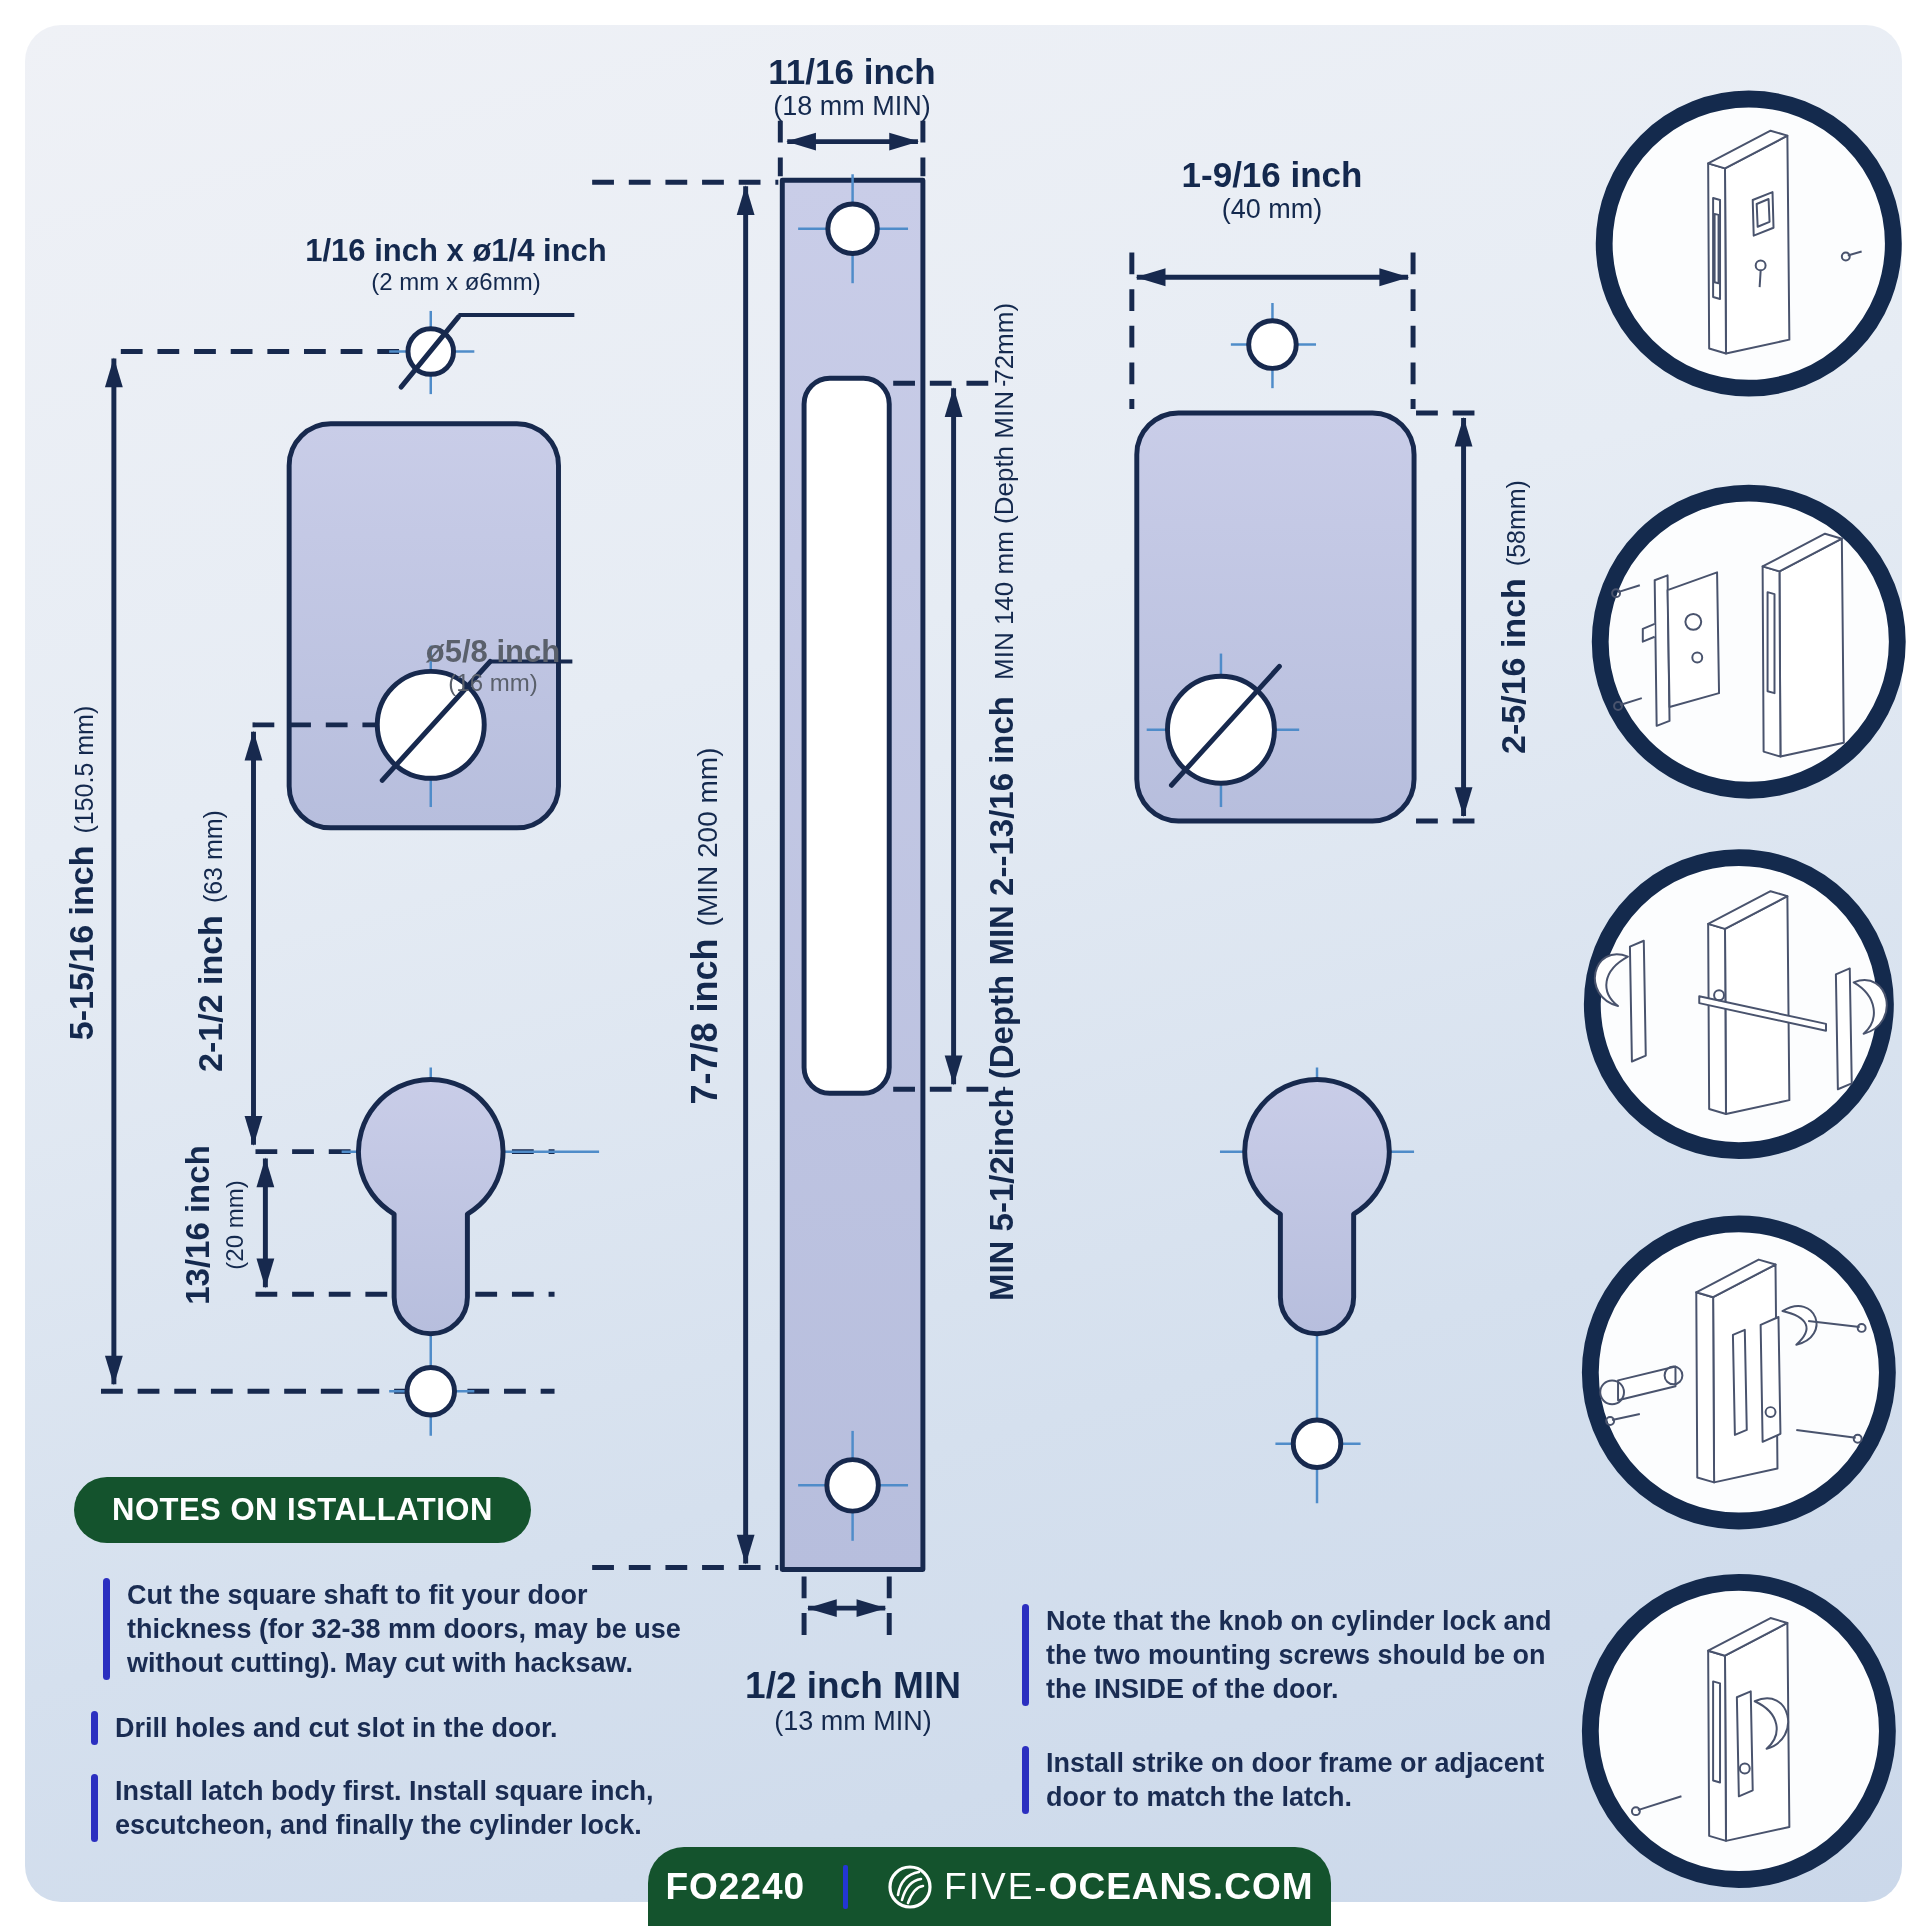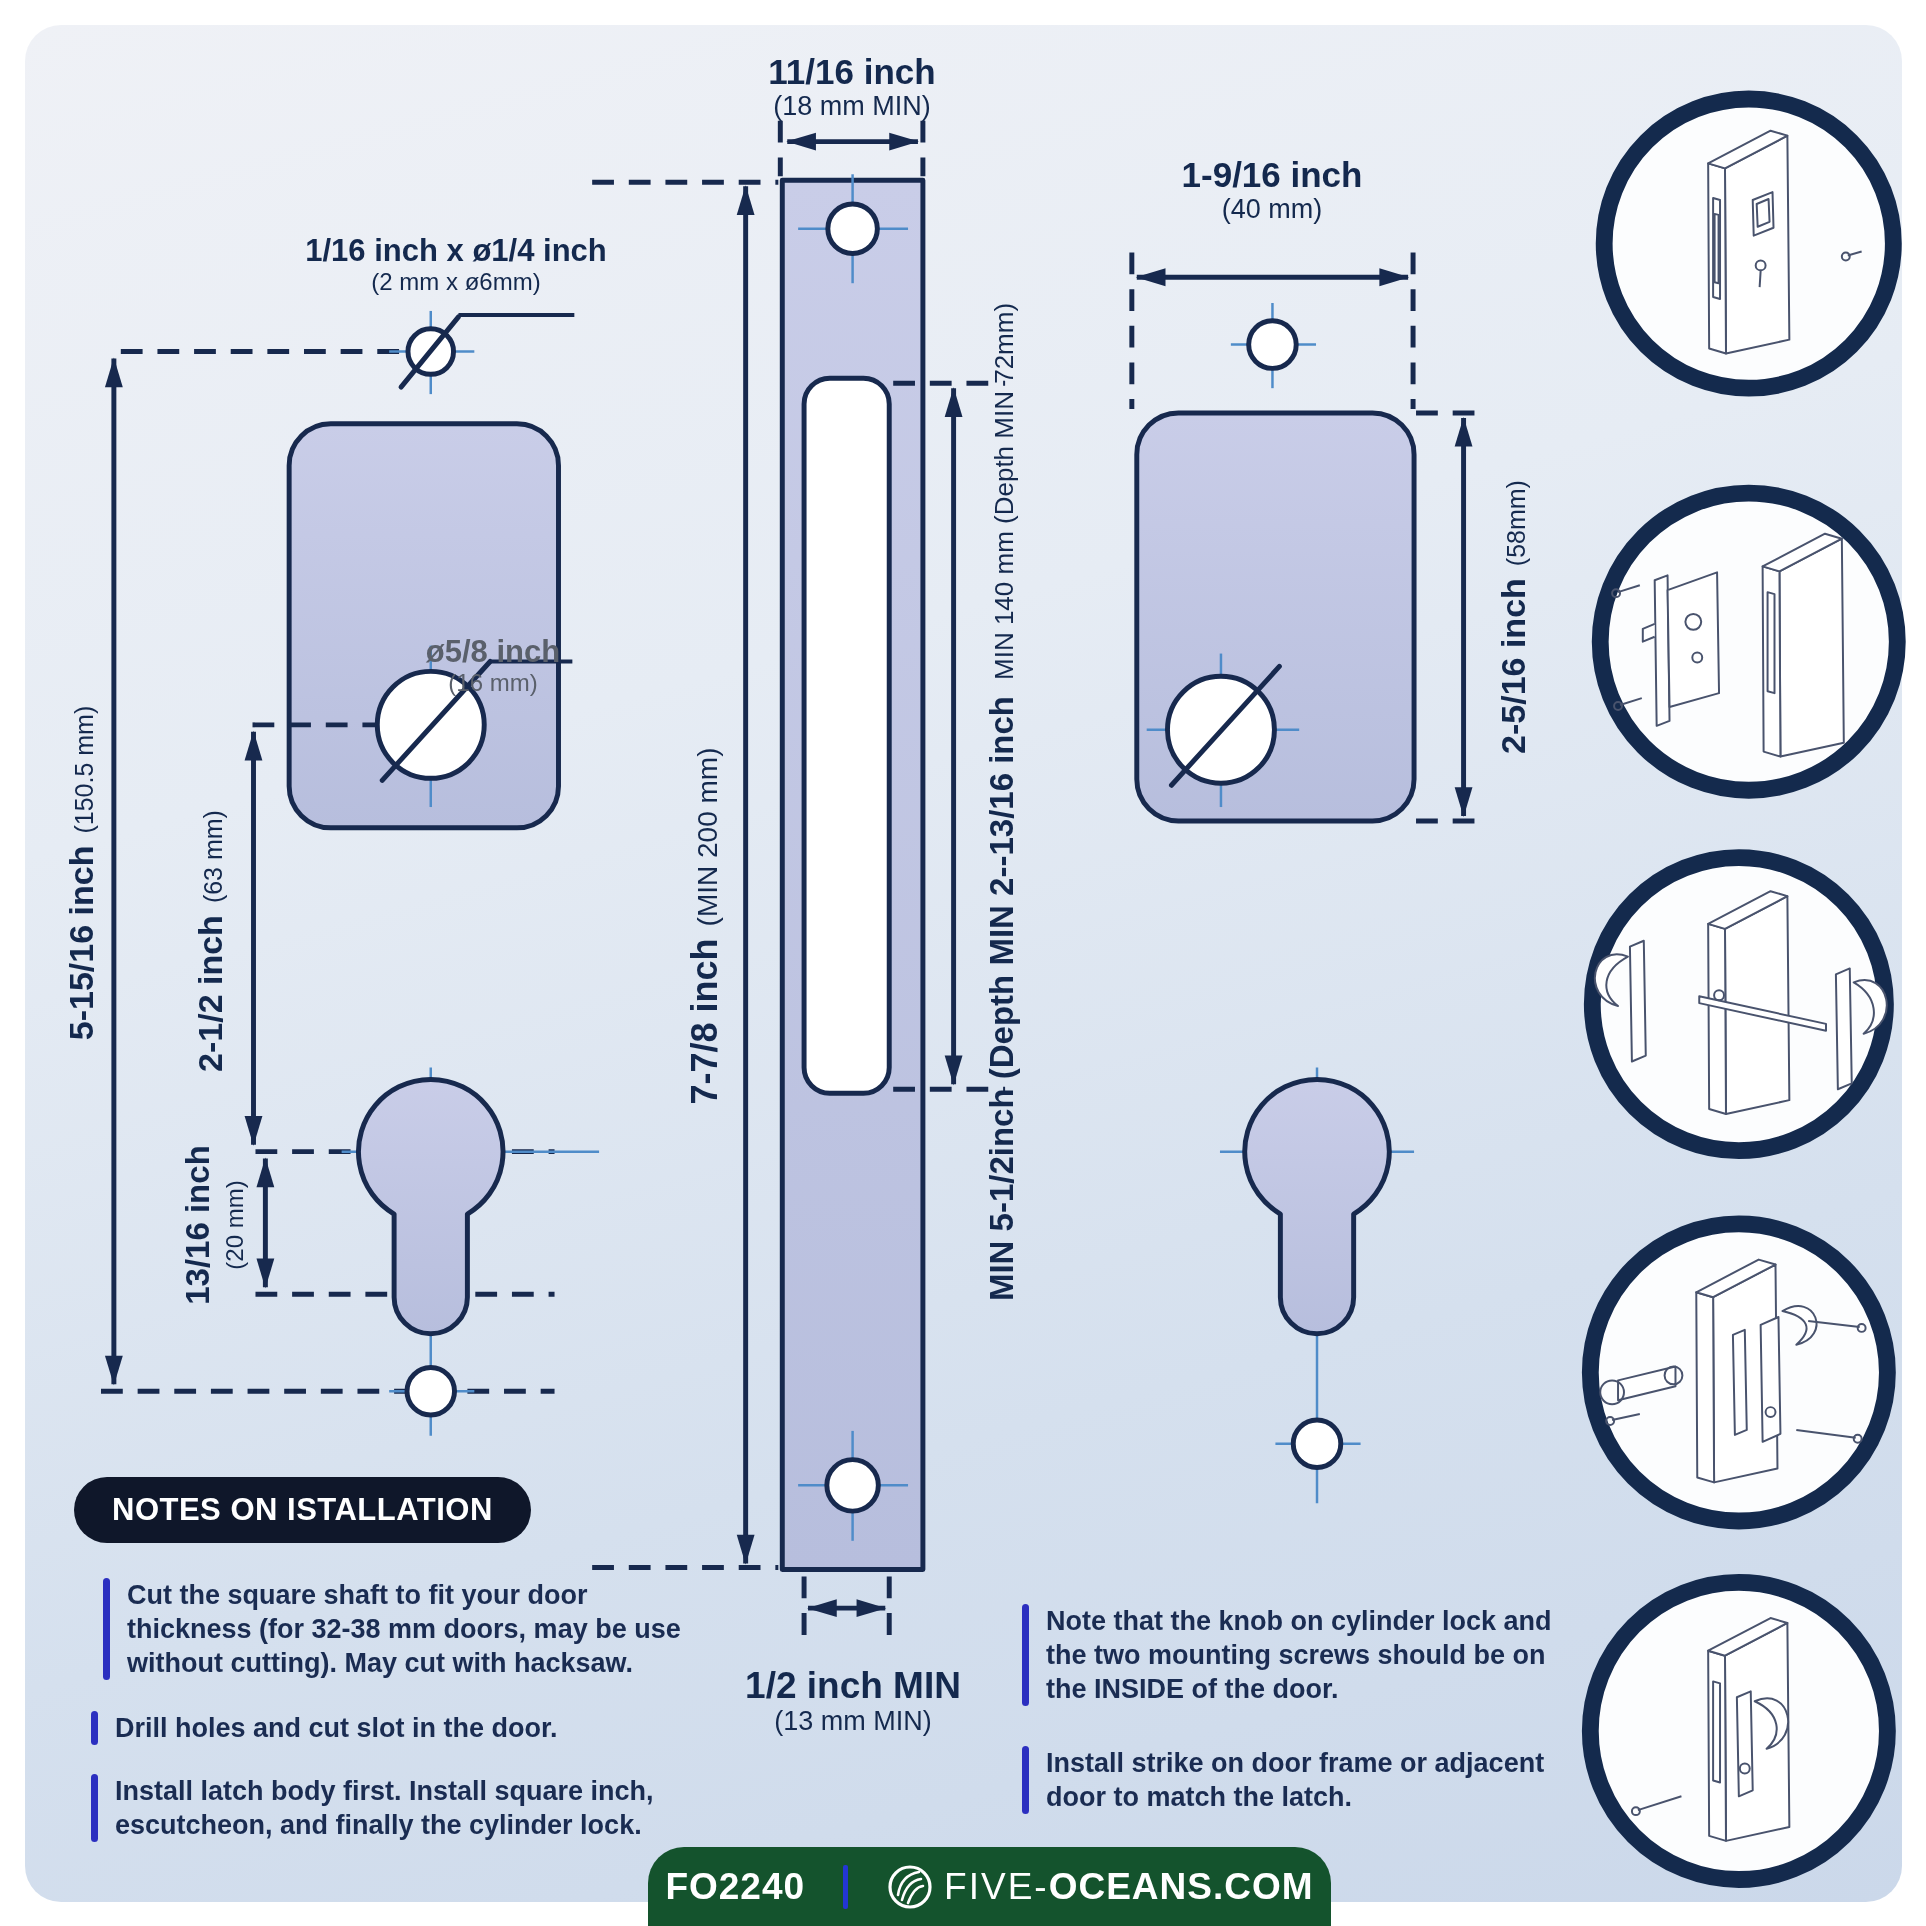--- a/index.html
+++ b/index.html
@@ -15,21 +15,21 @@
   .lbl.small .m{font-size:31px;}
   .lbl.small .s{font-size:24px;}
   .gray{color:#5a606b;}
   
   .rot{position:absolute;transform:translate(-50%,-50%) rotate(-90deg);white-space:nowrap;}
   .rot .rm{font-weight:bold;font-size:34px;}
   .rot .rs{font-weight:normal;font-size:25px;margin-left:12px;}
   .rot.slotlbl .rm{font-size:33px;}
   .rot.slotlbl .rs{font-size:26px;margin-left:16px;}
   
-  .badge{position:absolute;left:74px;top:1477px;background:#0f172a;color:#ffffff;border-radius:34px;
+  .badge{position:absolute;left:74px;top:1477px;background:#14532d;color:#ffffff;border-radius:34px;
          padding:15px 38px;font-size:31px;font-weight:bold;letter-spacing:0.5px;}
   .note{position:absolute;display:flex;gap:17px;}
   .note .bar{width:7px;border-radius:4px;background:#2b2fc0;flex:none;}
   .note .txt{font-size:27px;font-weight:bold;color:#1a2c52;line-height:1.26;white-space:nowrap;}
   
   .footer{position:absolute;left:648px;top:1847px;width:683px;height:79px;background:#14532d;
           border-radius:36px 36px 0 0;display:flex;align-items:center;justify-content:center;gap:38px;color:#fff;}
   .footer .model{font-size:37px;font-weight:bold;letter-spacing:1px;}
   .footer .div{width:5px;height:44px;background:#2336d4;border-radius:2px;}
   .footer .brand{display:flex;align-items:center;gap:10px;font-size:37px;}

